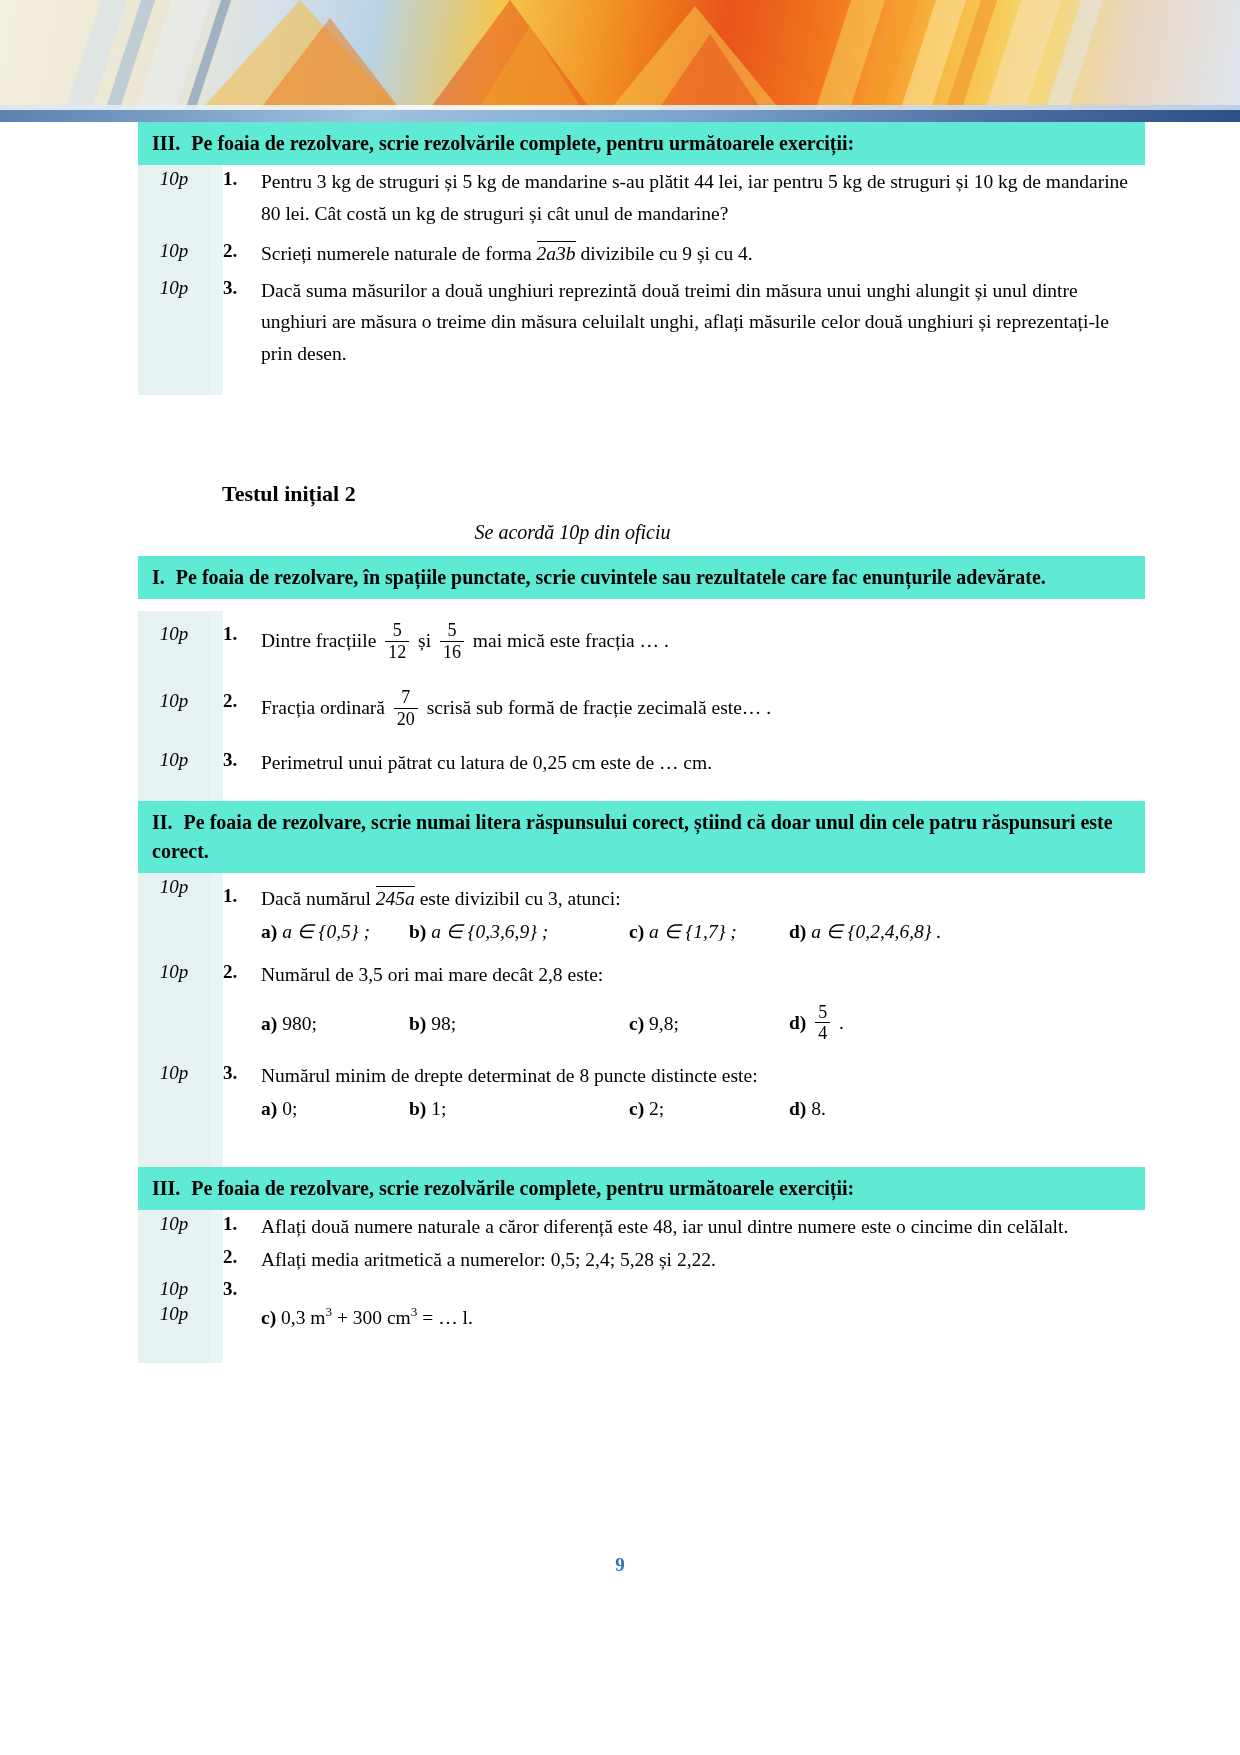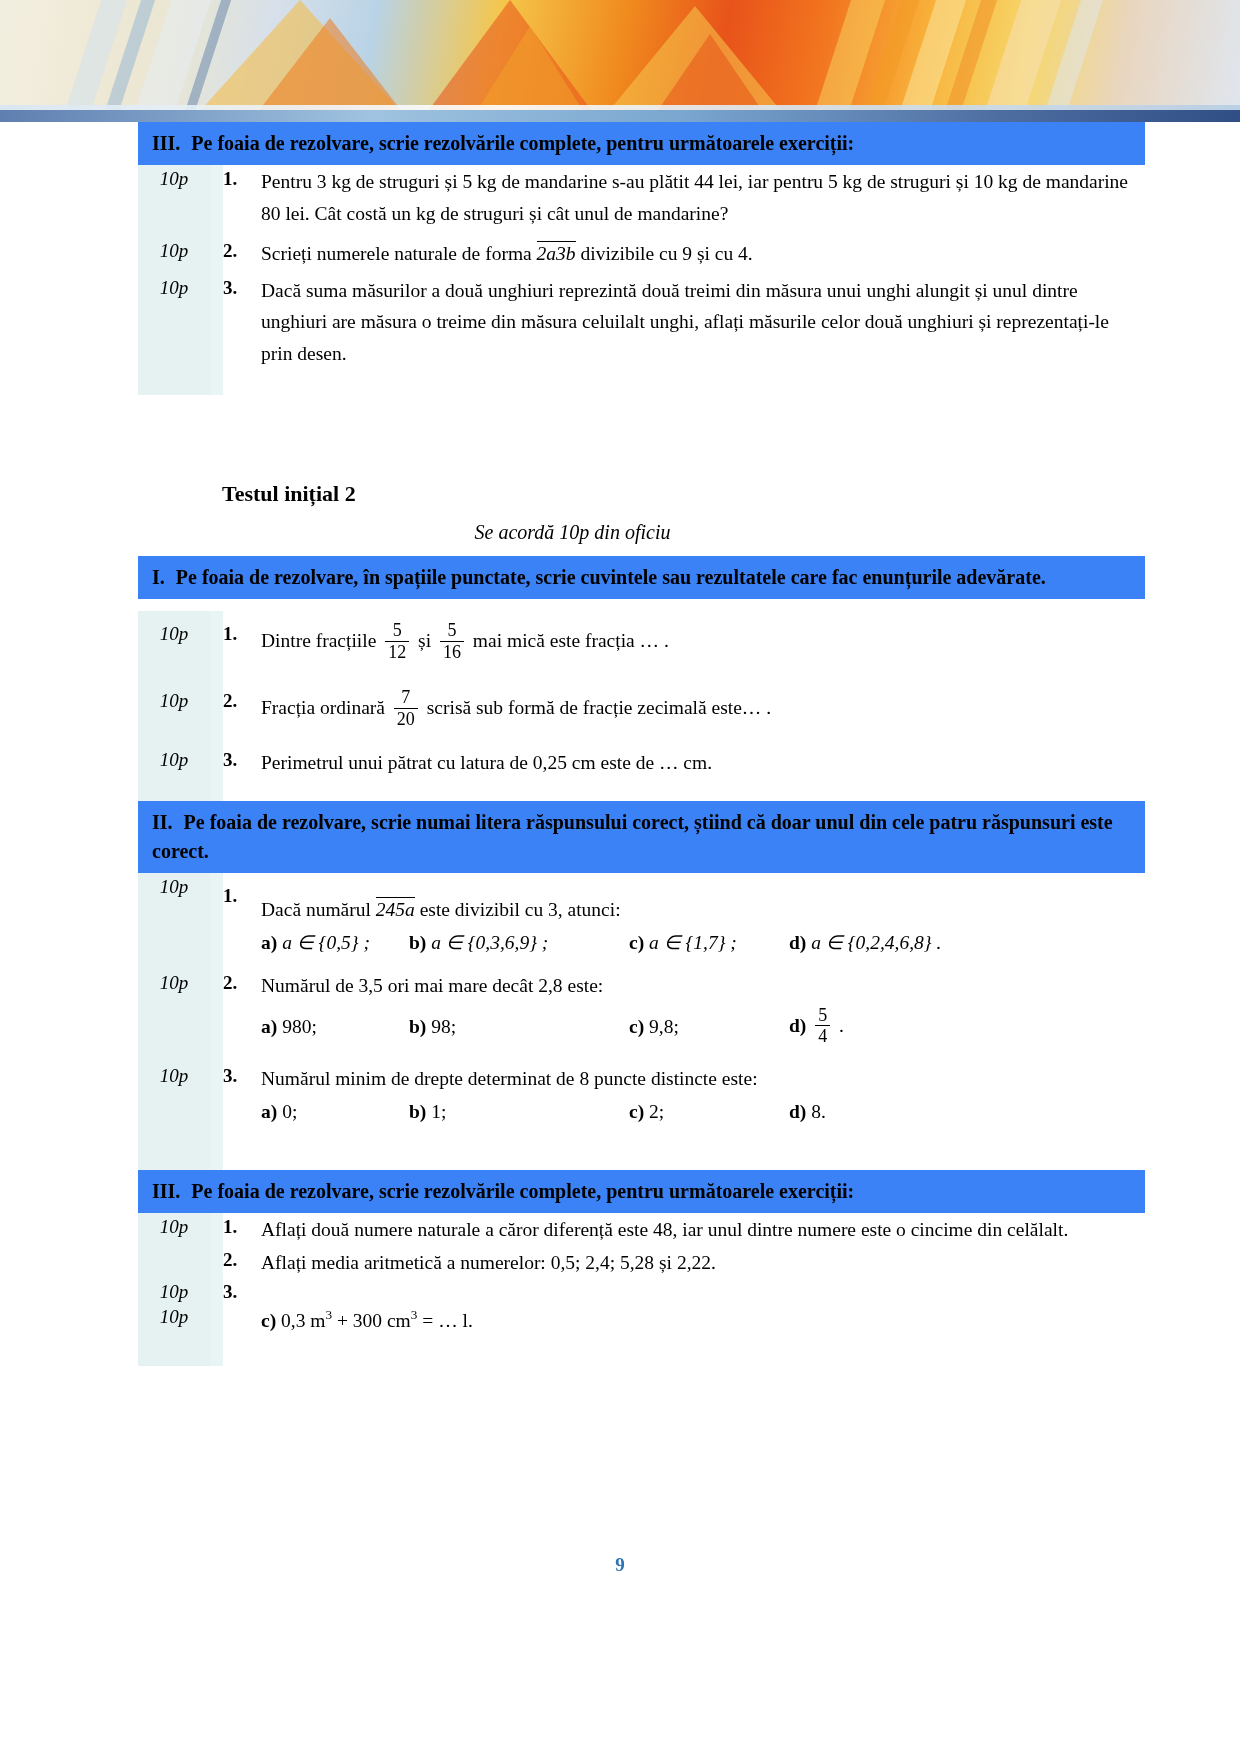--- a/index.html
+++ b/index.html
@@ -41,21 +41,21 @@
   .banner .bottomline2 {
     position:absolute; left:0; bottom:12px; width:1240px; height:5px;
     background:linear-gradient(90deg,#d8e6f2,#ffffff 40%,#cfe0f0 70%,#b7cde3);
     opacity:.9;
   }
 
   
   .page { position:absolute; left:0; top:122px; width:1240px; }
 
   .section-head {
-    background:#3b82f6;
+    background:#5eead4;
     font-weight:bold;
     font-size:20px;
     line-height:1.45;
     padding:7px 10px 7px 14px;
     margin:0 95px 0 138px;
   }
   .section-head .rn { margin-right:6px; }
 
   .block { position:relative; margin:0 95px 0 138px; }
 
@@ -261,21 +261,21 @@
 
   <div class="block">
     <div class="strip"></div>
     <div class="strip2"></div>
     <div class="rows">
 
       <div class="row">
         <div class="pts">10p</div>
         <div class="gap"></div>
         <div class="num" style="padding-top:12px;">1.</div>
-        <div class="txt" style="padding-top:21px;">
+        <div class="txt" style="padding-top:10px;">
           <span>Dacă numărul</span>
           <span class="ovl it">245a</span>
           <span>este divizibil cu 3, atunci:</span>
           <div class="opts">
             <div class="o o1">
               <b>a)</b>
               <span class="it">a ∈ {0,5} ;</span>
             </div>
             <div class="o o2">
               <b>b)</b>
@@ -292,21 +292,21 @@
           </div>
         </div>
       </div>
 
       <div class="row" style="margin-top:10px;">
         <div class="pts">10p</div>
         <div class="gap"></div>
         <div class="num">2.</div>
         <div class="txt">
           <span>Numărul de 3,5 ori mai mare decât 2,8 este:</span>
-          <div class="opts" style="margin-top:4px;align-items:center;">
+          <div class="opts" style="margin-top:12px;align-items:center;">
             <div class="o o1">
               <b>a)</b>
               <span>980;</span>
             </div>
             <div class="o o2">
               <b>b)</b>
               <span>98;</span>
             </div>
             <div class="o o3">
               <b>c)</b>

